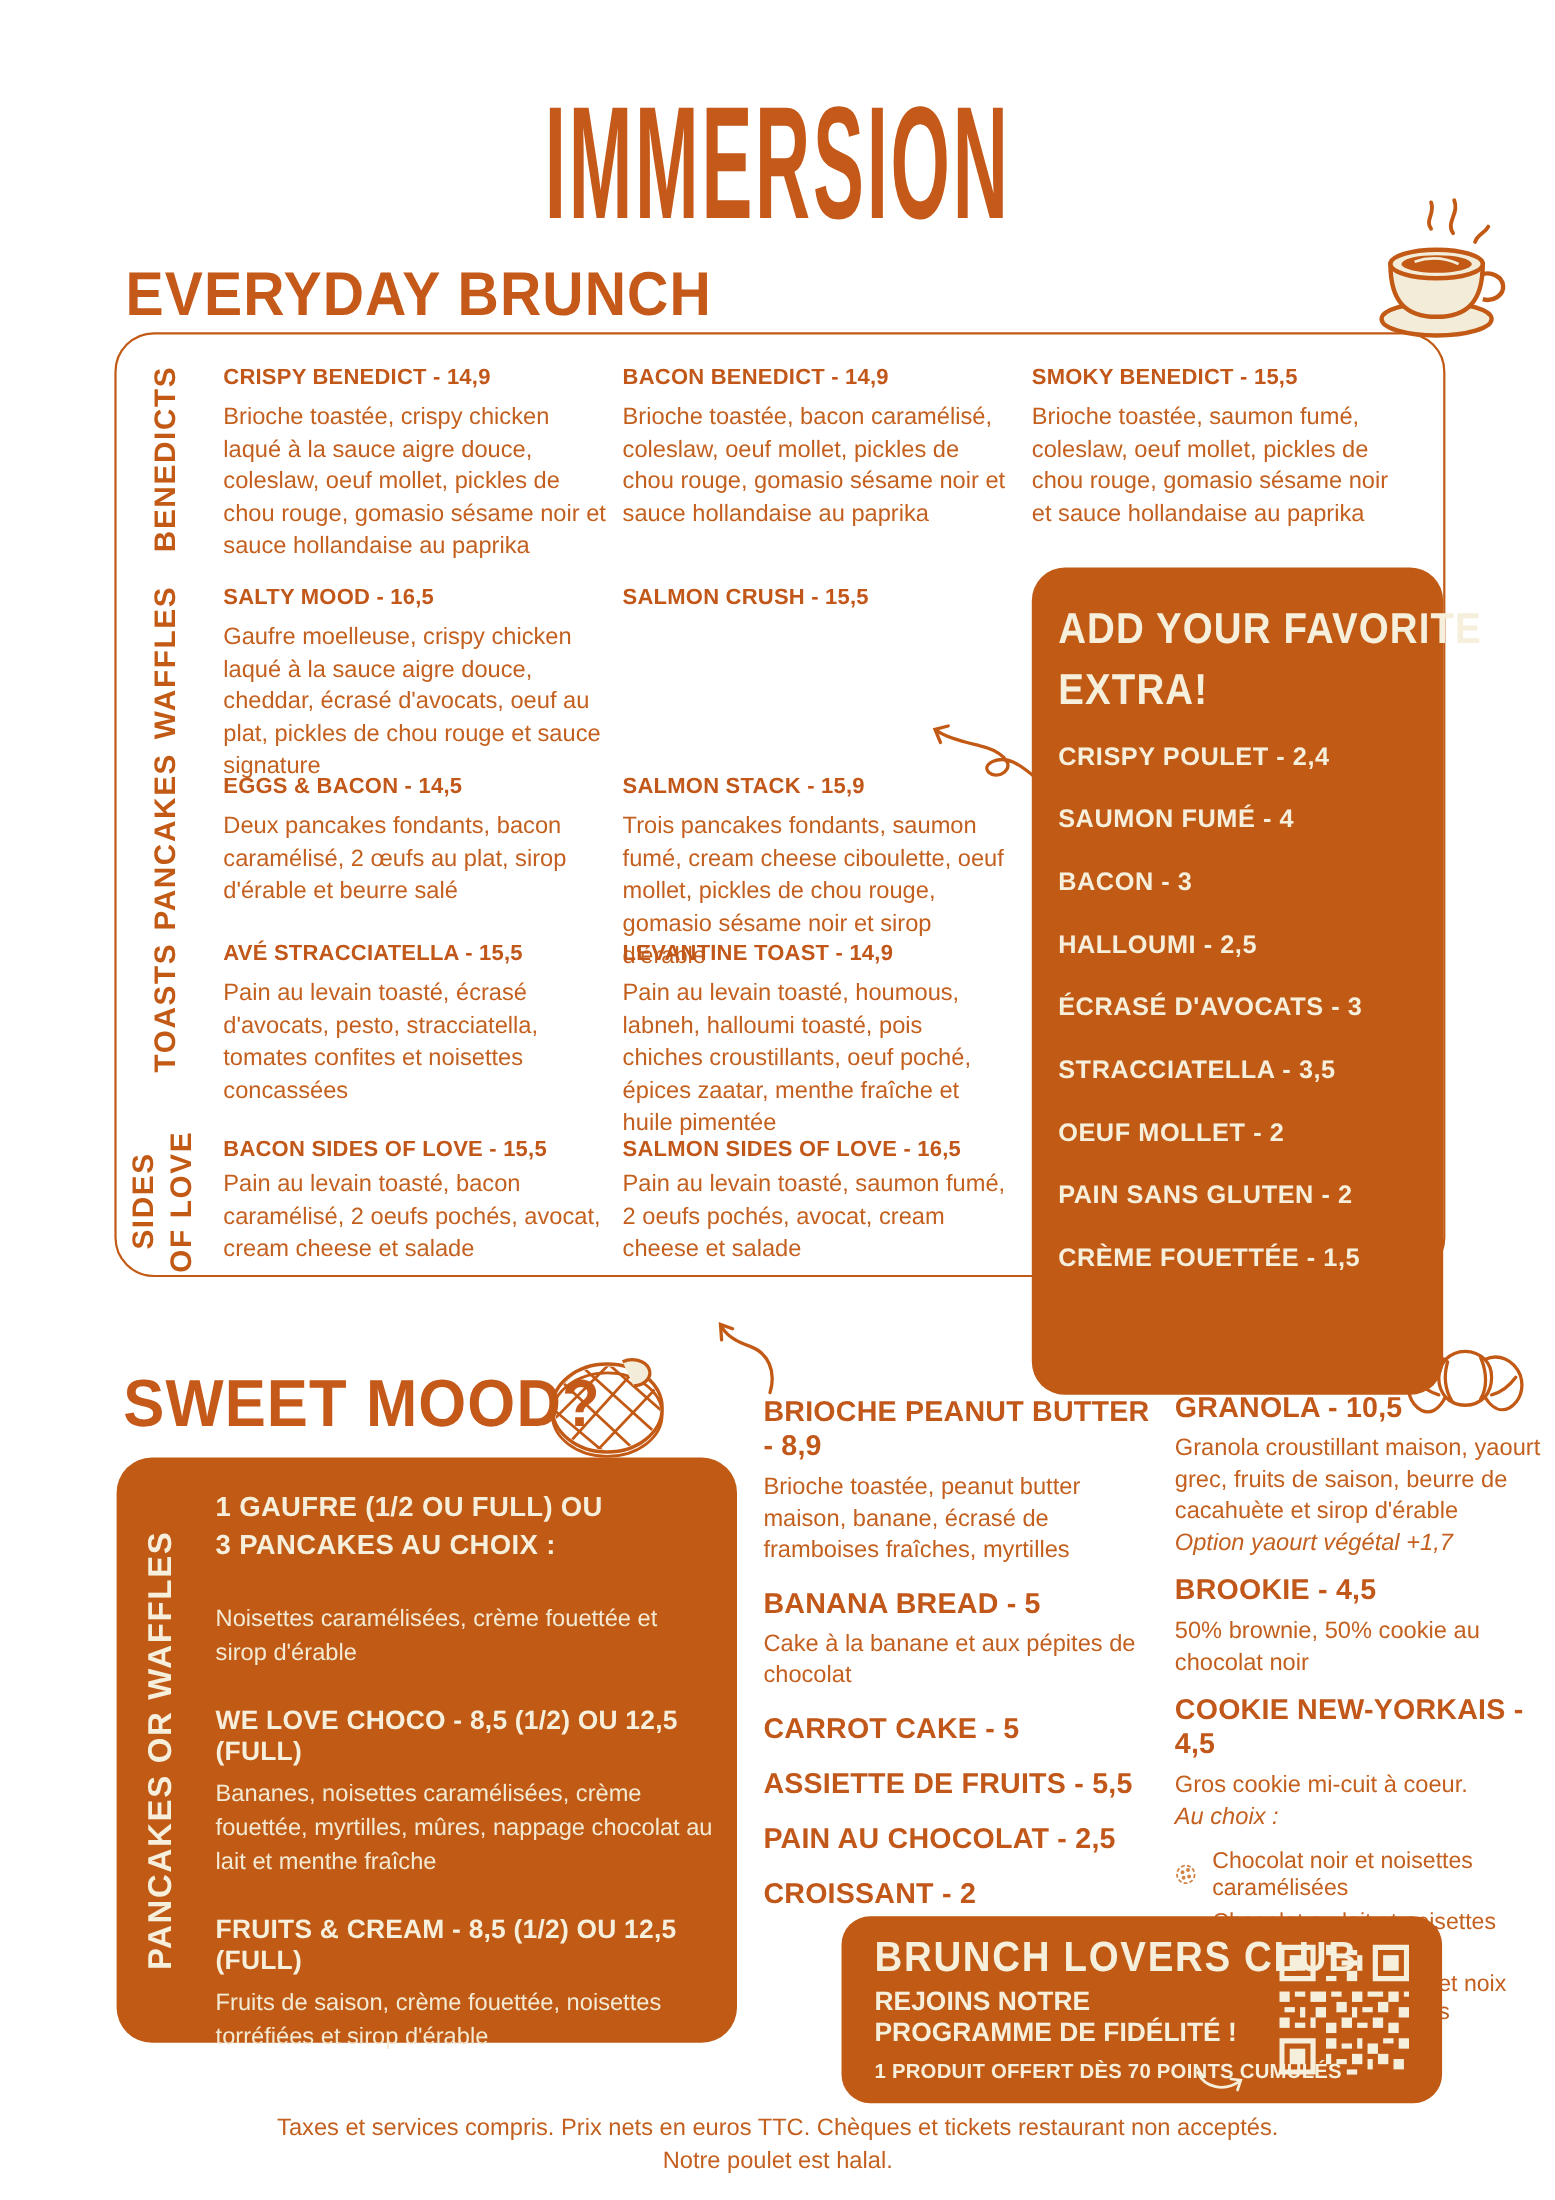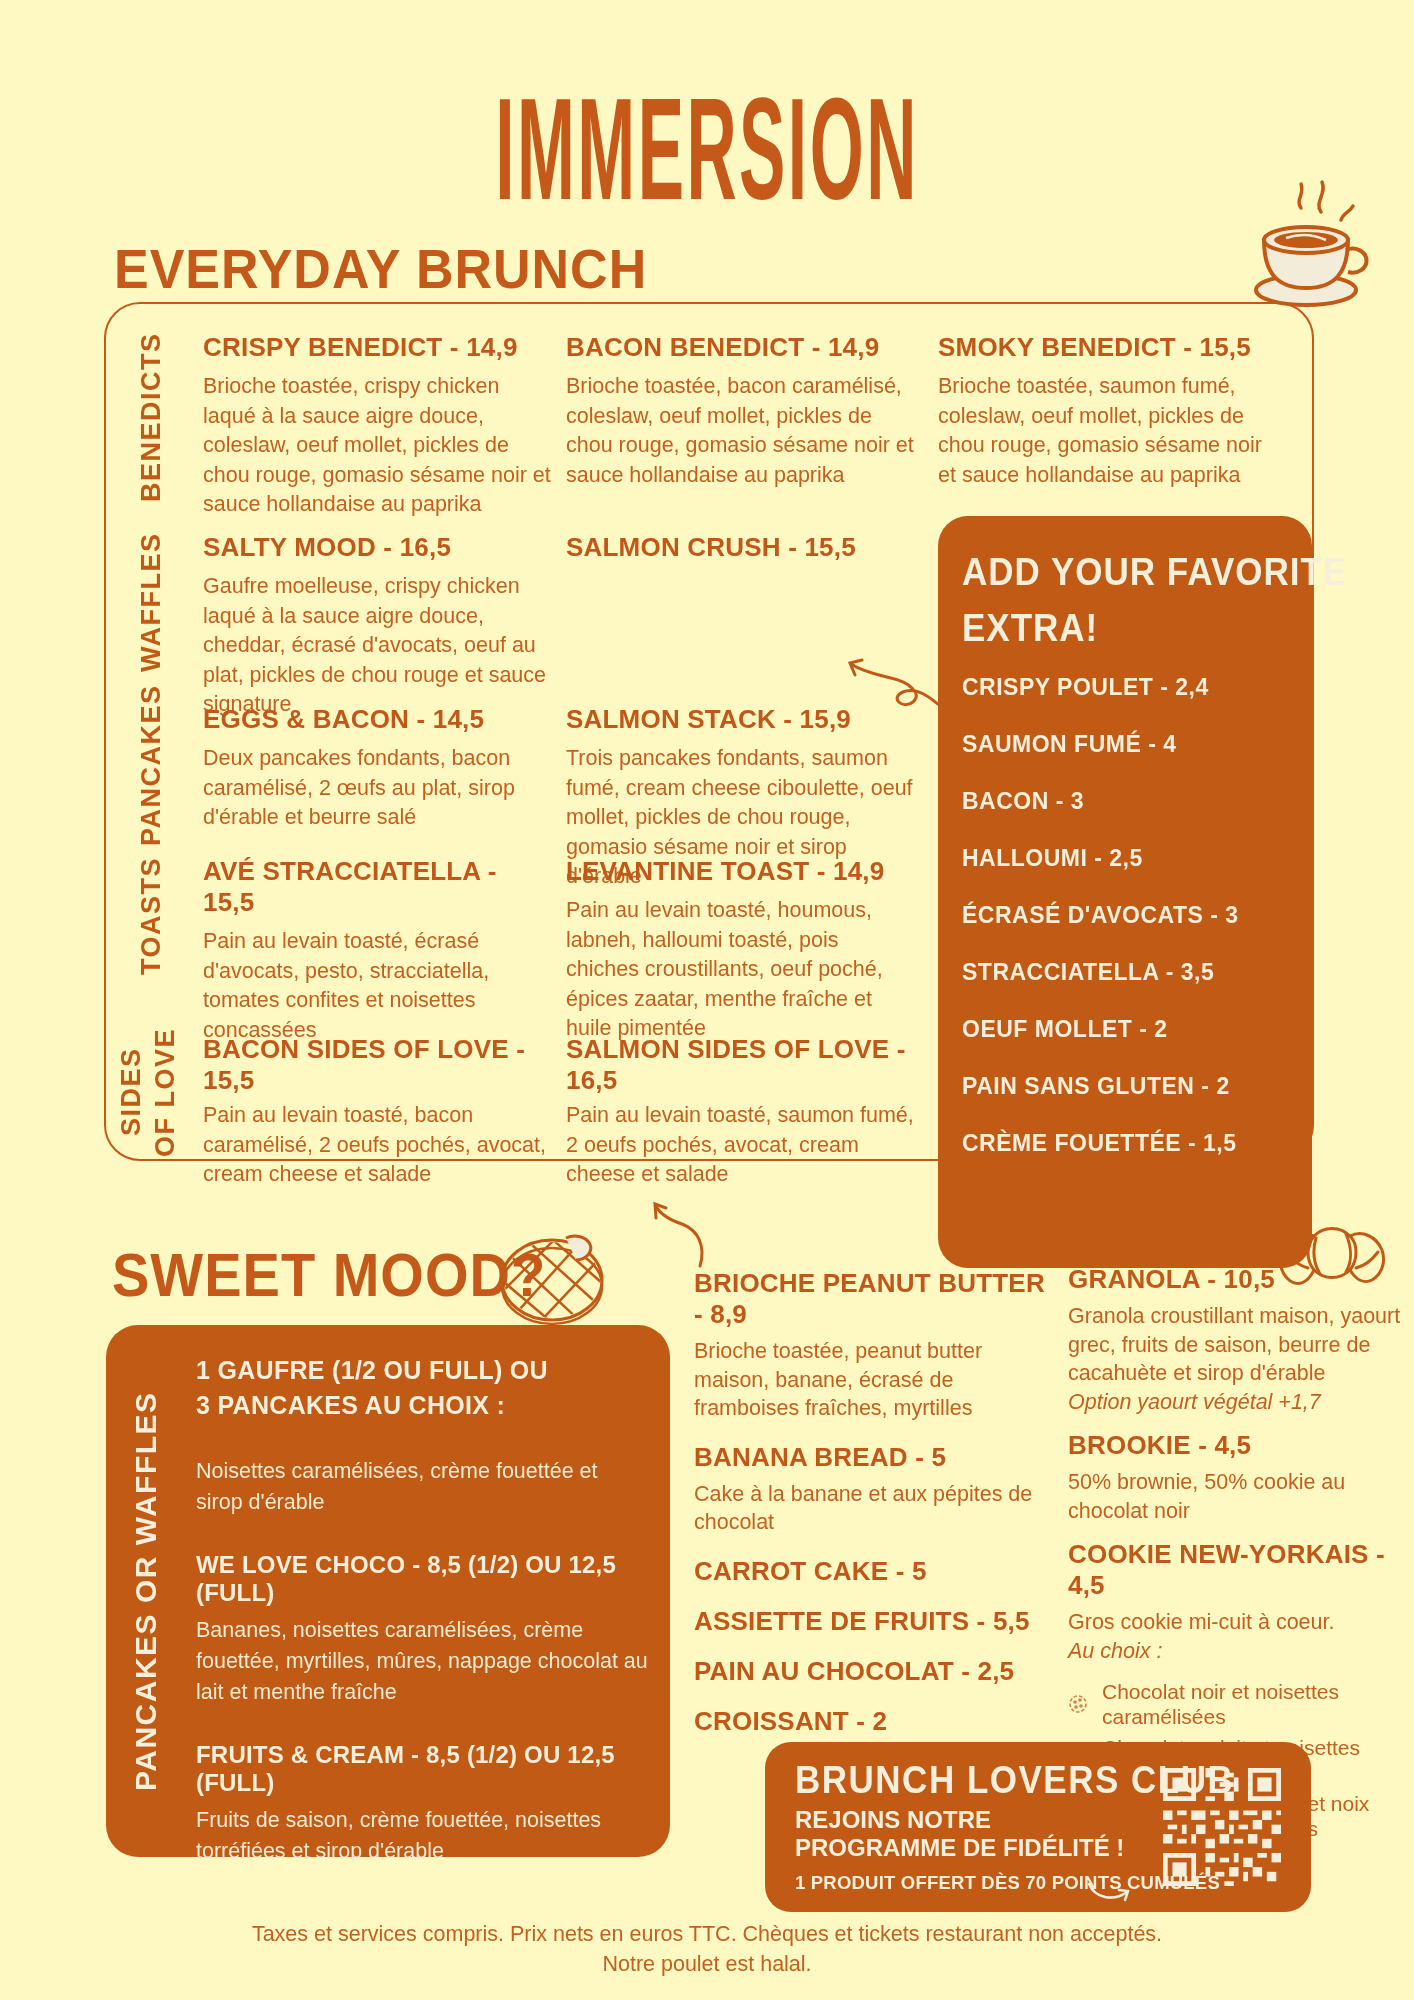--- a/index.html
+++ b/index.html
@@ -1,18 +1,18 @@
 <!DOCTYPE html>
 <html><head>
 <meta charset="utf-8">
 <style>
   html,body{margin:0;padding:0;background:#e9e2cf;}
   .page{
     position:relative; width:1414px; height:2000px; margin:0 auto;
-    background:#fef9c3; overflow:hidden;
+    background:#ffffff; overflow:hidden;
     font-family:"Liberation Sans", sans-serif; color:#c25a16;
   }
   .abs{position:absolute;}
 
   
   .main-title{
     left:0; right:0; top:84px; text-align:center;
     font-size:112px; font-weight:bold; letter-spacing:4px;
     transform:scale(0.62,1.30); transform-origin:50% 50%;
     color:#c4591a; white-space:nowrap;
@@ -28,21 +28,21 @@
   .brunch-box{
     left:104px; top:302px; width:1206px; height:855px;
     border:2.5px solid #c25a16; border-radius:36px; background:transparent;
   }
   .vlabel{
     color:#c25a16; font-weight:bold; font-size:27px; letter-spacing:1.5px;
     writing-mode:vertical-rl; transform:rotate(180deg); text-align:center;
     display:flex; align-items:center; justify-content:center; white-space:nowrap;
   }
   .dish{width:348px;}
-  .dish h3{margin:0 0 9px 0; font-size:26px; letter-spacing:0.2px; color:#c2571a;}
+  .dish h3{margin:0 0 9px 0; font-size:20px; letter-spacing:0.2px; color:#c2571a;}
   .dish p{margin:0; font-size:21.5px; line-height:29.5px; color:#c4601f;}
 
   
   .extras-box{
     left:938px; top:516px; width:374px; height:752px;
     background:#c05a14; border-radius:30px;
   }
   .extras-heading{
     position:absolute; left:24px; top:28px;
     font-size:35px; font-weight:bold; letter-spacing:1px; line-height:50px;

